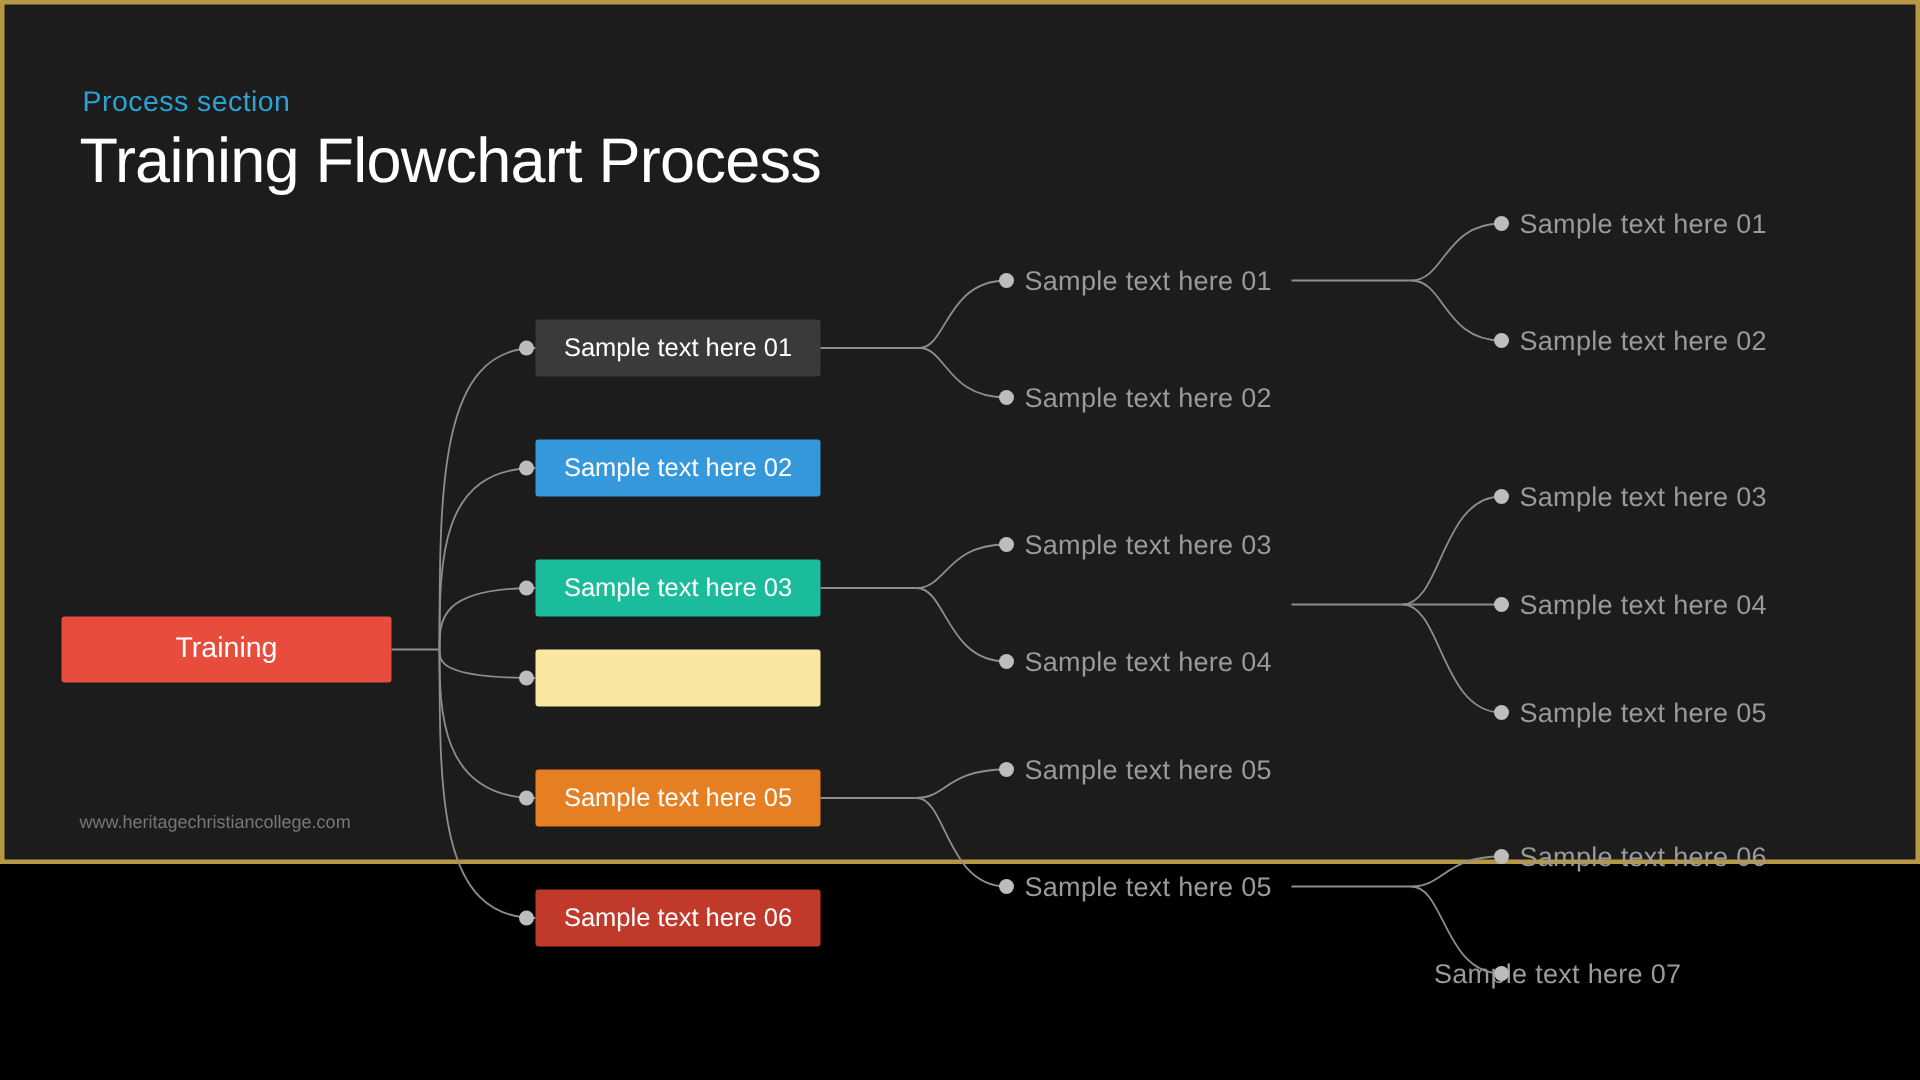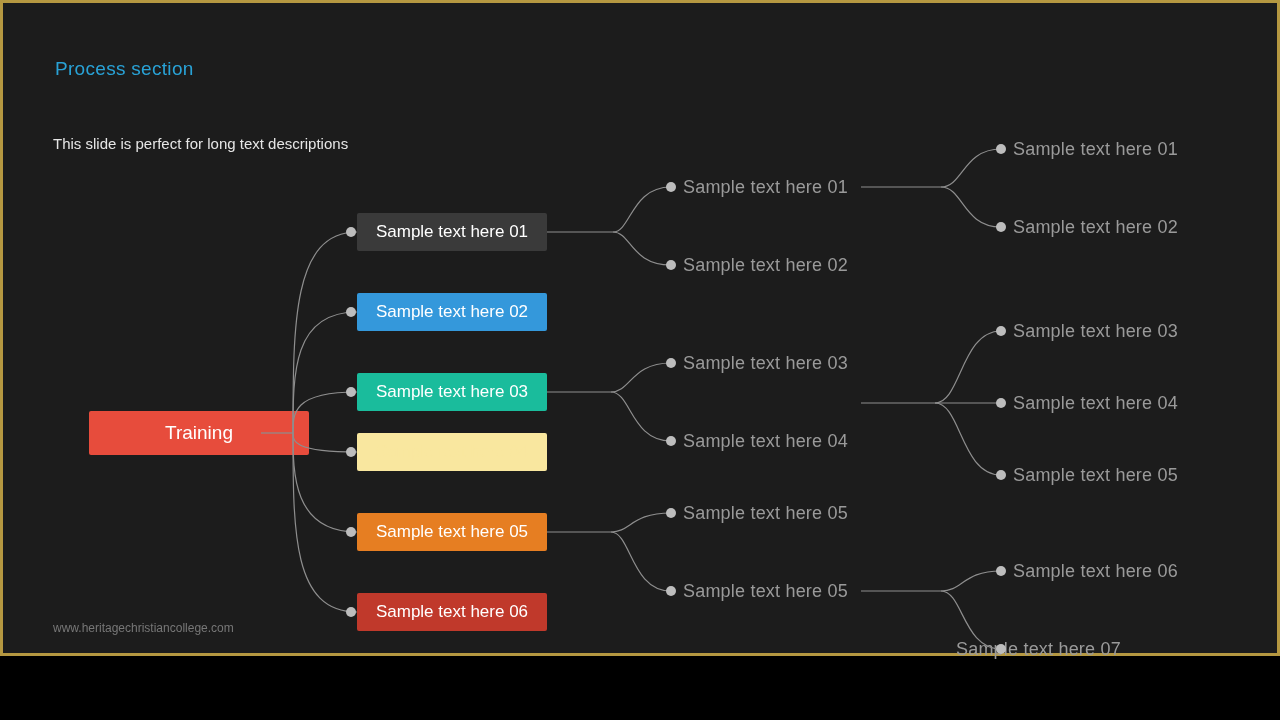--- a/index.html
+++ b/index.html
@@ -1,38 +1,38 @@
 <!DOCTYPE html>
 <html><head>
 <meta charset="utf-8">
 <style>
   html,body{margin:0;padding:0;width:1280px;height:720px;overflow:hidden;font-family:"Segoe UI",Arial,Helvetica,sans-serif;background:#000;}
-  .frame{box-sizing:border-box;width:1280px;height:656px;background:#1c1c1c;border:3px solid #b59841;position:relative;}
+  .frame{box-sizing:border-box;width:1280px;height:576px;background:#1c1c1c;border:3px solid #b59841;position:relative;}
   .eyebrow{position:absolute;left:52px;top:55px;color:#29a2d6;font-size:19px;letter-spacing:.3px;}
   .title{position:absolute;left:50px;top:80px;color:#fff;font-size:42px;font-weight:400;letter-spacing:-.5px;}
   .subtitle{position:absolute;left:50px;top:132px;color:#e6e6e6;font-size:15px;}
   .stage{position:absolute;left:0;top:0;width:1274px;height:714px;}
   .stage svg{position:absolute;left:0;top:0;pointer-events:none;}
-  .root{position:absolute;left:38px;top:408px;width:220px;height:44px;line-height:44px;text-align:center;background:#e74c3c;color:#fff;font-size:19px;border-radius:2px;margin-left:48px;}
+  .root{position:absolute;left:38px;top:408px;width:220px;height:44px;line-height:44px;text-align:center;background:#e74c3c;color:#fff;font-size:19px;border-radius:2px;}
   .box{position:absolute;width:190px;height:38px;line-height:38px;text-align:center;color:#fff;font-size:17px;border-radius:2px;}
   .box.c1{background:#3a3a3a;}
   .box.c2{background:#3498db;}
   .box.c3{background:#1abc9c;}
   .box.c4{background:#f9e79f;color:#f9e79f;}
   .box.c5{background:#e67e22;}
   .box.c6{background:#c0392b;}
   .leaf{position:absolute;color:#9a9a9a;font-size:18px;letter-spacing:.2px;white-space:nowrap;}
   .footer{position:absolute;left:50px;bottom:18px;color:#777;font-size:12px;}
 </style>
 </head>
 <body>
 
 <div class="frame">
   <div class="eyebrow">Process section</div>
-  <div class="subtitle">This slide is perfect for long text descriptions</div>
+  <div class="title">Training Flowchart Process</div>
 
   <div class="stage">
 
     <div class="root">Training</div>
 
     <div class="box c1" style="left:354px;top:210px">Sample text here 01</div>
     <div class="box c2" style="left:354px;top:290px">Sample text here 02</div>
     <div class="box c3" style="left:354px;top:370px">Sample text here 03</div>
     <div class="box c4" style="left:354px;top:430px">Sample text here 04</div>
     <div class="box c5" style="left:354px;top:510px">Sample text here 05</div>

